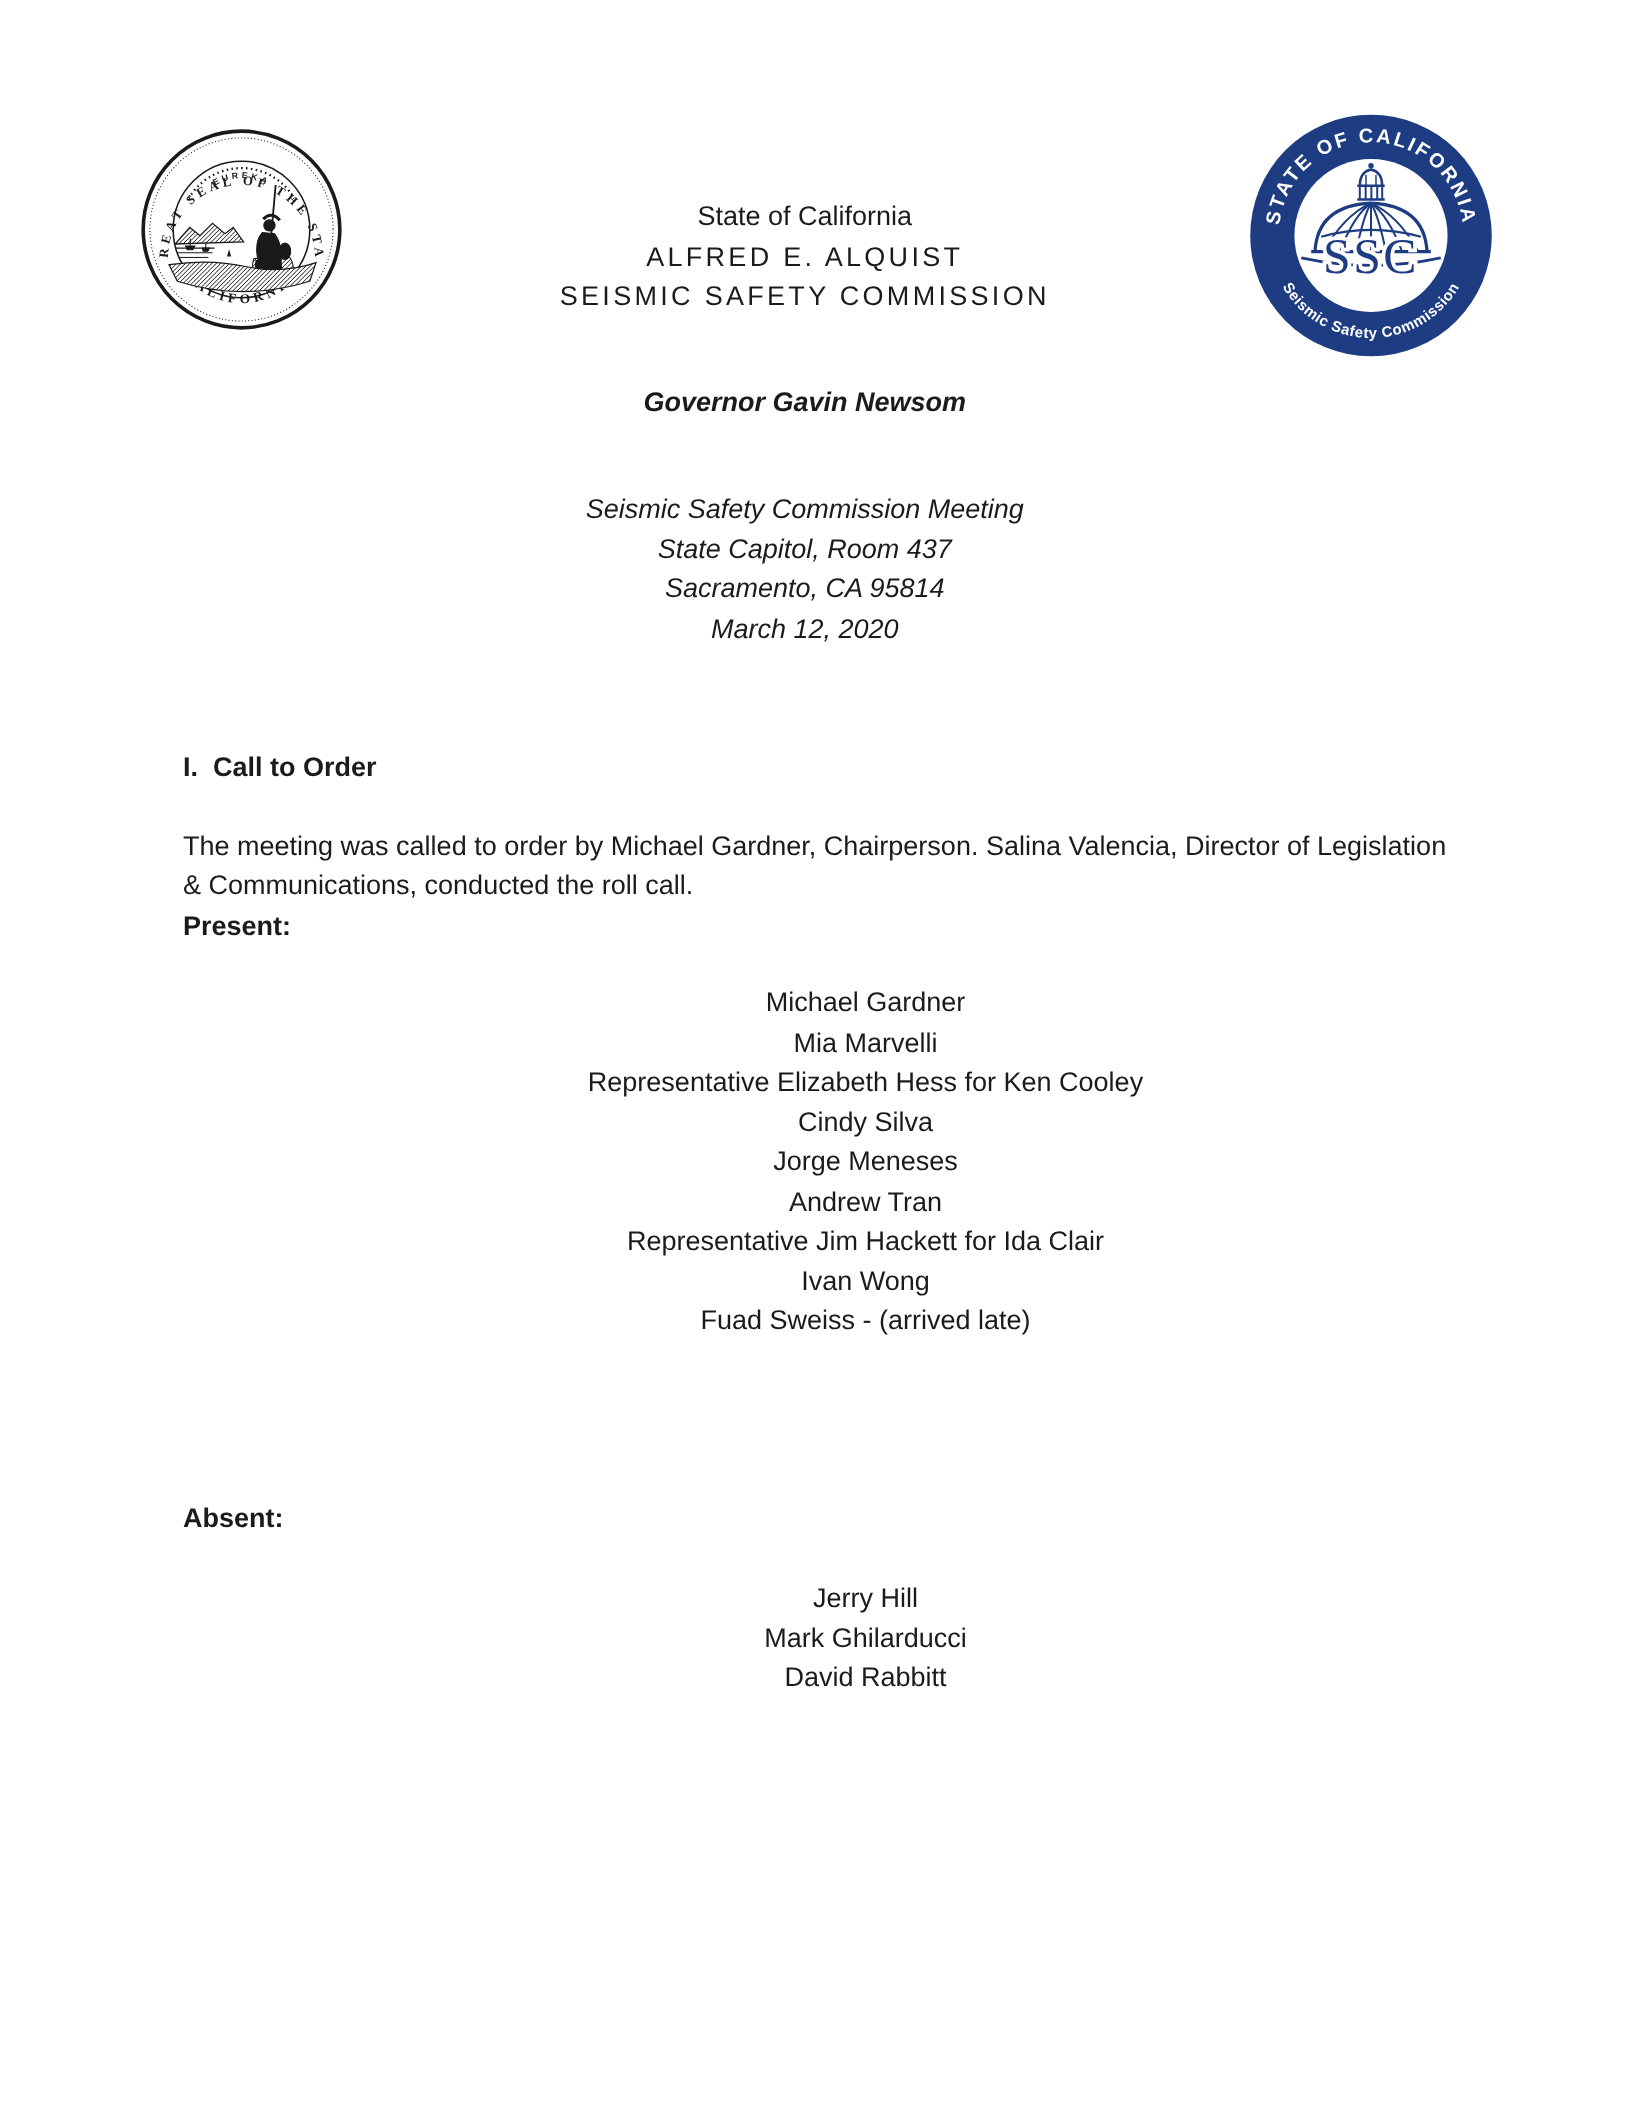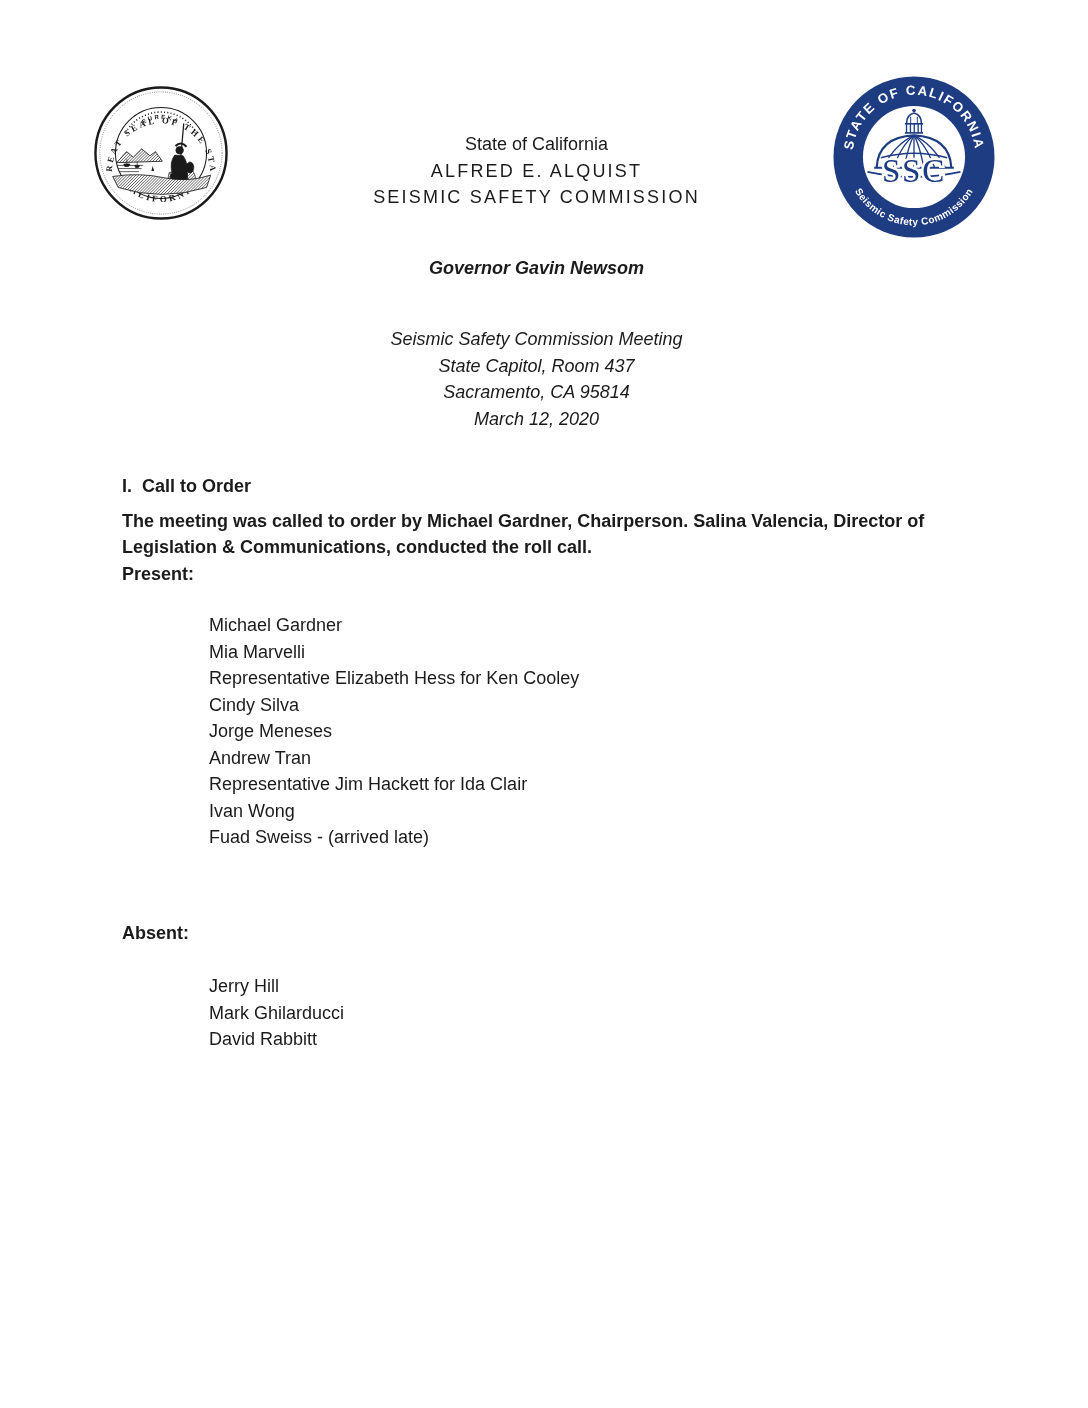--- a/index.html
+++ b/index.html
@@ -13,27 +13,27 @@
     overflow:hidden;
   }
   .header { position:absolute; top:0; left:0; width:1088px; height:473px; }
   .seal-svg { position:absolute; left:92px; top:84px; width:138px; height:138px; }
   .ssc-logo { position:absolute; left:831px; top:74px; width:166px; height:166px; color:#1e3c82; }
   .center-col { position:absolute; top:131px; left:120px; width:833px; text-align:center; }
   .org-line { }
   .org-caps { letter-spacing:2.2px; }
   .governor { margin-top:44px; font-weight:bold; font-style:italic; }
   .meeting-block { margin-top:45px;font-style:italic; }
-  .content { position:absolute; top:473px; left:122px; width:845px; }
+  .content { position:absolute; top:498px; left:122px; width:845px; }
   .section-heading { font-weight:bold; white-space:pre-wrap; }
-  .para { margin-top:8px; max-width:845px;font-weight:bold; }
+  .para { margin-top:26px; max-width:845px; }
   .label-bold { font-weight:bold; }
   .present-label { }
-  .name-list { margin-top:25px; margin-left:87px; }
-  .absent-label { margin-top:69px; }
+  .name-list { margin-top:25px; margin-left:65px;text-align:center; }
+  .absent-label { margin-top:105px; }
   .name-list.absent { margin-top:27px; }
   .name-line { }
   svg text { user-select:none; }
 </style>
 </head>
 <body>
 
 <div class="page">
 
   <div class="header">

